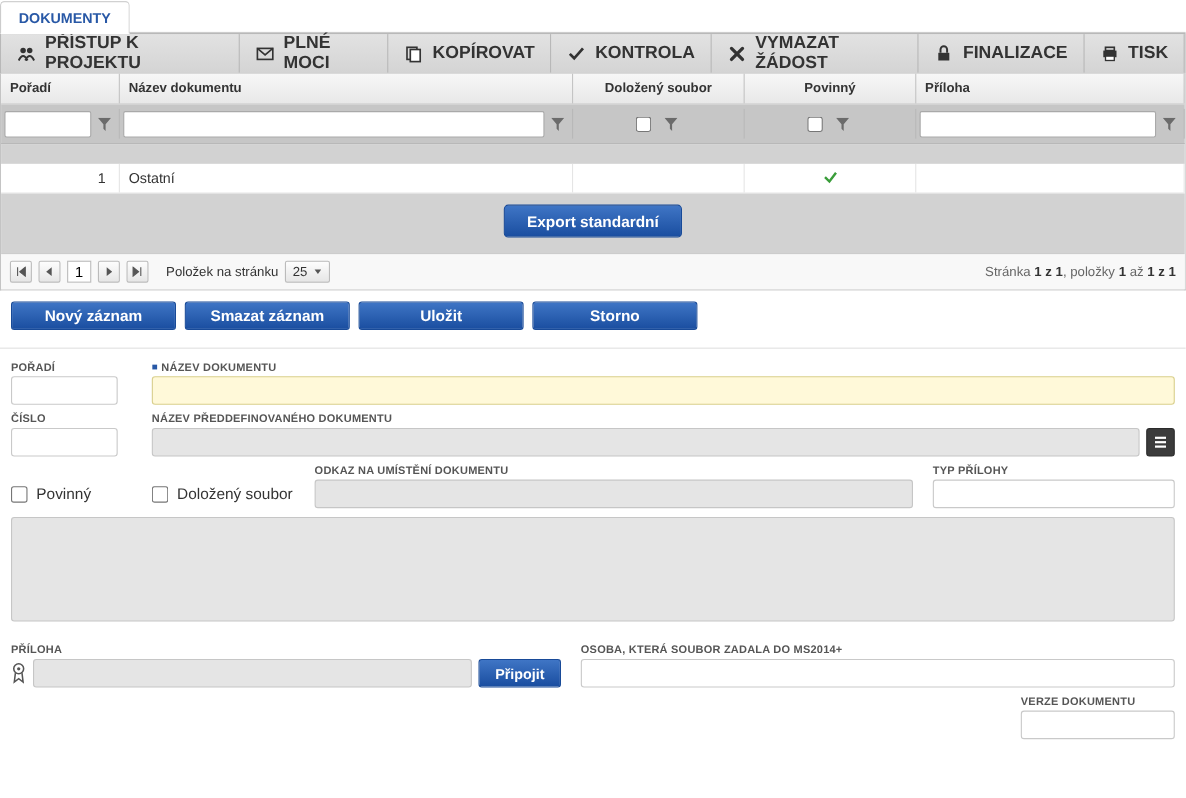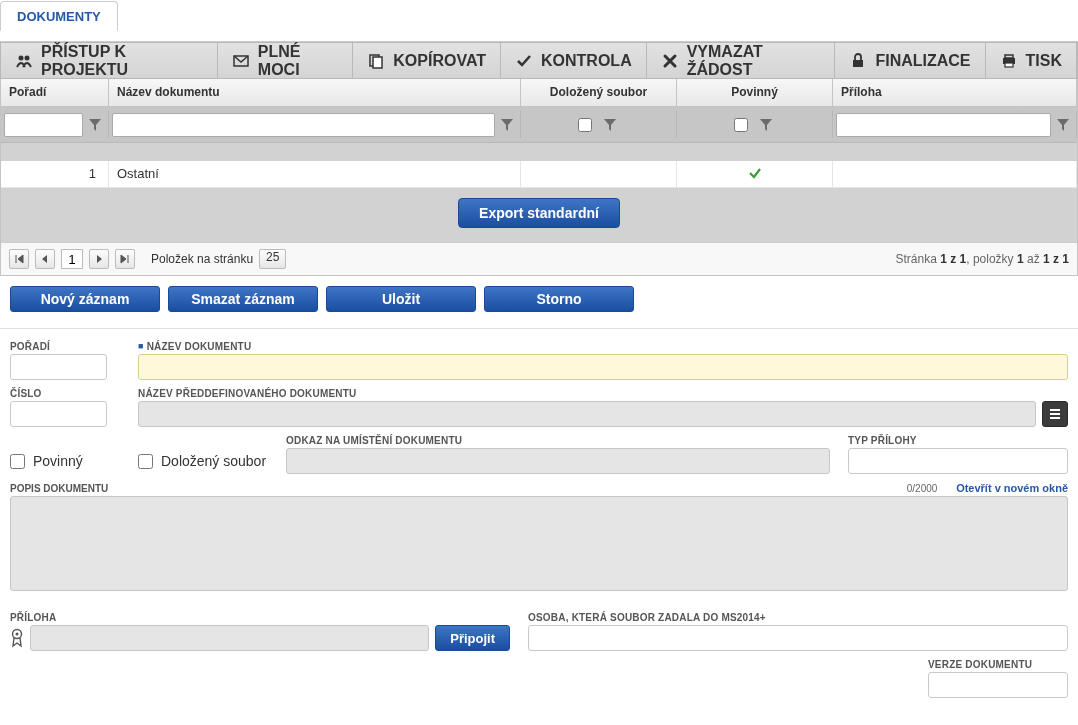--- a/index.html
+++ b/index.html
@@ -1,19 +1,19 @@
 <!DOCTYPE html>
 <html><head>
 <meta charset="utf-8">
 <style>
   * { box-sizing: border-box; margin: 0; padding: 0; }
   body { font-family: Arial, Helvetica, sans-serif; font-size: 12px; color: #333; background: #fff; width: 1078px; }
 
   
-  .tab-row { border-bottom: 1px solid #ccc; height: 42px; }
+  .tab-row { border-bottom: 1px solid #ccc; height: 30px; }
   .tab { display: inline-block; height: 30px; line-height: 30px; padding: 0 16px; border: 1px solid #ccc; border-bottom: 1px solid #fff; background: #fff; color: #2858a6; font-weight: bold; font-size: 13px; border-radius: 4px 4px 0 0; position: relative; top: 1px; }
 
   
   .toolbar { background: linear-gradient(#e2e2e2, #d4d4d4); border: 1px solid #b8b8b8; height: 37px; display: flex; }
   .tool-item { display: flex; align-items: center; gap: 8px; padding: 0 14px; border-right: 1px solid #b8b8b8; font-weight: bold; font-size: 16px; color: #333; cursor: pointer; }
   .tool-item .ico { width: 18px; height: 18px; display: flex; align-items: center; justify-content: center; color: #333; }
 
   
   .grid { border: 1px solid #c4c4c4; border-top: none; }
   .grid-head { display: flex; background: linear-gradient(#f7f7f7, #e8e8e8); border-bottom: 1px solid #c4c4c4; height: 28px; }
@@ -37,21 +37,21 @@
   .col-poradi.grid-cell { text-align: right; padding-right: 12px; }
   .check-green { color: #3a9d3a; font-size: 16px; font-weight: bold; display: flex; justify-content: center; }
 
   .export-bar { background: #d2d2d2; padding: 10px 0 14px; text-align: center; }
   .export-btn { display: inline-block; background: linear-gradient(#3f75c5, #1a4ea0); color: #fff; border: 1px solid #184a98; border-radius: 4px; padding: 6px 20px; font-weight: bold; font-size: 14px; cursor: pointer; }
 
   .pager-bar { display: flex; align-items: center; gap: 6px; padding: 6px 8px; border-top: 1px solid #ccc; background: #f8f8f8; font-size: 12px; }
   .pager-btn { width: 20px; height: 20px; border: 1px solid #bbb; background: linear-gradient(#fdfdfd,#e6e6e6); display: flex; align-items: center; justify-content: center; cursor: pointer; font-size: 10px; color:#555; border-radius:2px; }
   .pager-input { width: 22px; height: 20px; text-align: center; border: 1px solid #bbb; }
   .pager-label { margin-left: 10px; }
-  .pager-select { height: 20px; border: 1px solid #bbb; background: linear-gradient(#fdfdfd,#e6e6e6); padding: 0 6px; display:flex; gap:6px; cursor:pointer; border-radius:2px;flex-direction:column;}
+  .pager-select { height: 20px; border: 1px solid #bbb; background: linear-gradient(#fdfdfd,#e6e6e6); padding: 0 6px; display:flex; align-items:center; gap:6px; cursor:pointer; border-radius:2px;}
   .pager-info { margin-left: auto; color: #666; }
   .pager-info b { color: #333; }
 
   
   .action-row { display: flex; gap: 8px; padding: 10px 10px 16px; border-bottom: 1px solid #e0e0e0; margin-bottom: 12px; }
   .action-btn { width: 150px; height: 26px; background: linear-gradient(#3f75c5,#1a4ea0); color: #fff; font-weight: bold; border: 1px solid #184a98; border-radius: 3px; cursor: pointer; font-size: 14px; }
 
   
   .form { padding: 0 10px 12px; }
   .form-row { display: flex; gap: 18px; margin-bottom: 8px; align-items: flex-end; }
@@ -314,27 +314,20 @@
       <span class="fld-label">ODKAZ NA UMÍSTĚNÍ DOKUMENTU</span>
       <input type="text" readonly="" class="ro" style="">
     </div>
     <div class="fld" style="width:220px;">
       <span class="fld-label">TYP PŘÍLOHY</span>
       <input type="text" style="">
     </div>
   </div>
 
   <div>
-    <div class="popis-row">
-      <span>POPIS DOKUMENTU</span>
-      <span>
-        <span class="popis-counter">0/2000</span>
-        <span class="popis-link">Otevřít v novém okně</span>
-      </span>
-    </div>
     <textarea class="popis-area" readonly="" style=""></textarea>
   </div>
 
   <div class="form-row" style="margin-top:18px;">
     <div class="fld" style="width:500px;">
       <span class="fld-label">PŘÍLOHA</span>
       <div style="display:flex; gap:6px; align-items:center;">
         <span class="ribbon-icon">
           <svg width="14" height="20" viewBox="0 0 14 20">
               <circle cx="7" cy="6" r="4.5" fill="none" stroke="#555" stroke-width="1.4"></circle>

